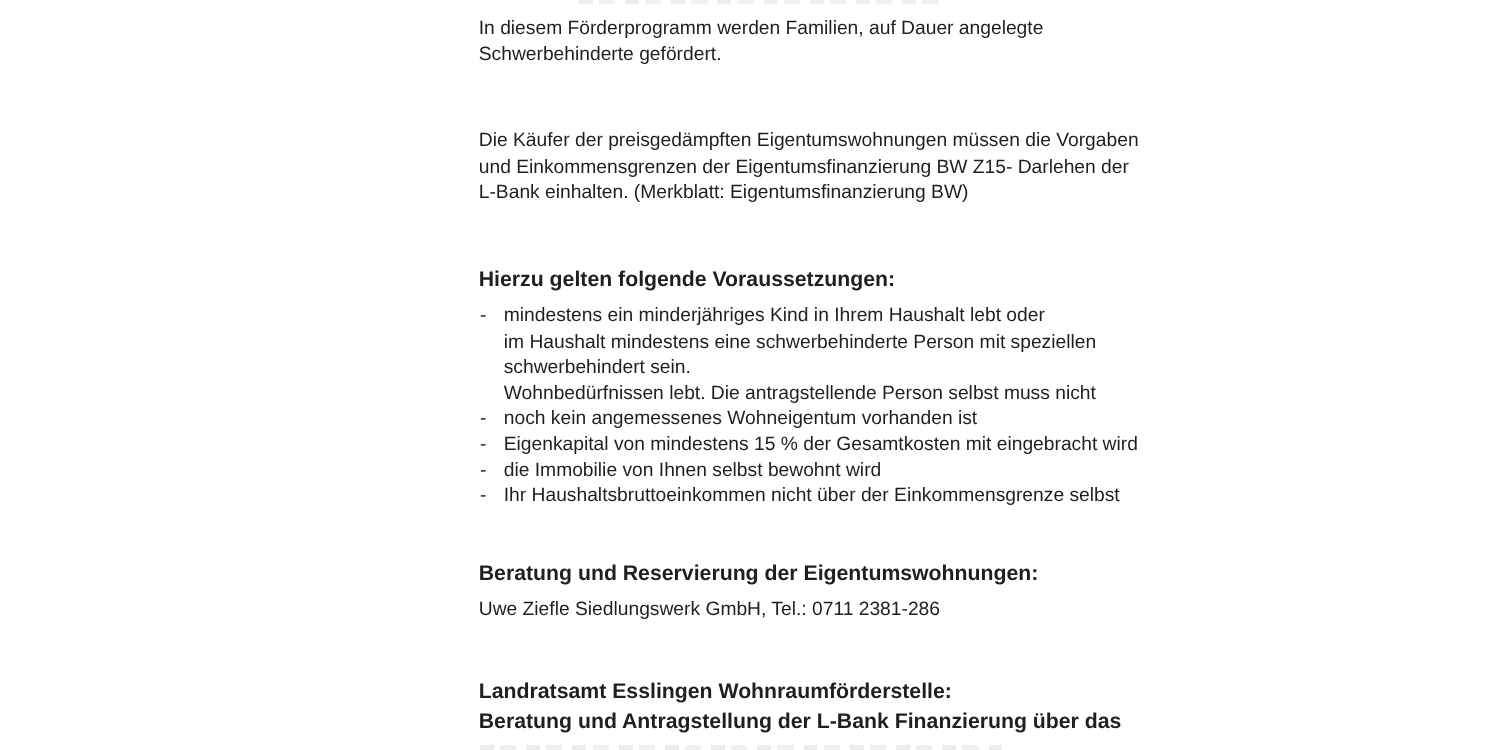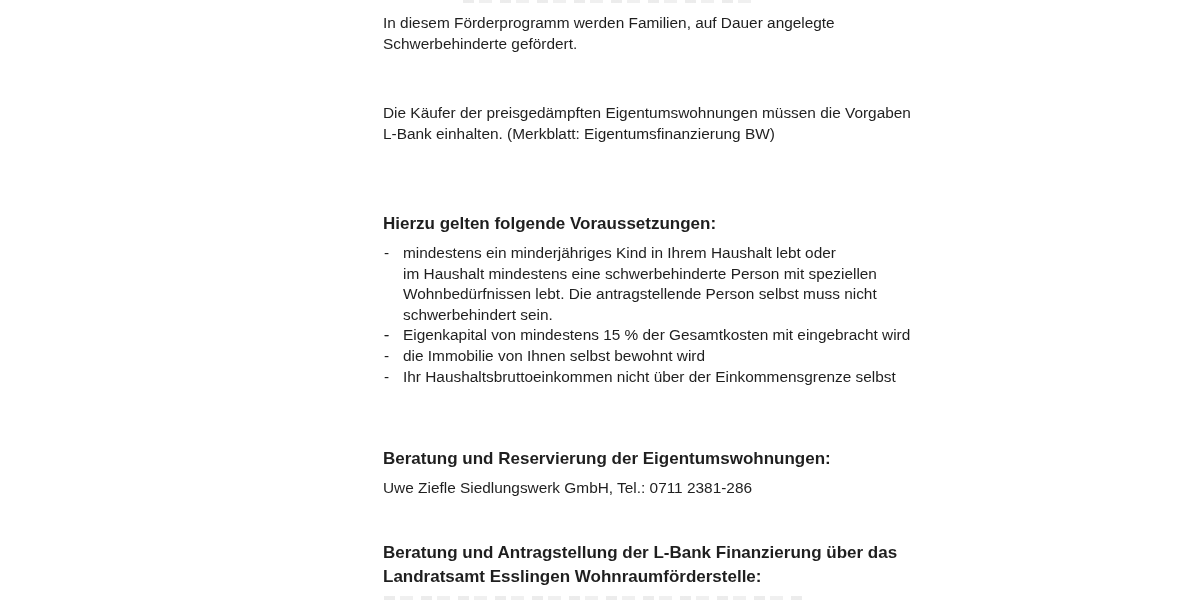--- a/index.html
+++ b/index.html
@@ -61,41 +61,43 @@
 
   <div class="frag frag-top"></div>
 
   <div class="block body-text" style="top:13px">
     <div class="ln">In diesem Förderprogramm werden Familien, auf Dauer angelegte</div>
     <div class="ln">Schwerbehinderte gefördert.</div>
   </div>
 
   <div class="block body-text" style="top:103px">
     <div class="ln">Die Käufer der preisgedämpften Eigentumswohnungen müssen die Vorgaben</div>
+    <div class="ln">und Einkommensgrenzen der Eigentumsfinanzierung BW Z15- Darlehen der</div>
     <div class="ln">L-Bank einhalten. (Merkblatt: Eigentumsfinanzierung BW)</div>
   </div>
 
   <h2 class="block heading" style="top:213px">Hierzu gelten folgende Voraussetzungen:</h2>
 
   <div class="block body-text list" style="top:243px">
     <div class="ln">
       <span class="dash">-</span>
       <span class="li-text">mindestens ein minderjähriges Kind in Ihrem Haushalt lebt oder</span>
     </div>
     <div class="ln">
       <span class="li-text">im Haushalt mindestens eine schwerbehinderte Person mit speziellen</span>
     </div>
     <div class="ln">
+      <span class="li-text">schwerbehindert sein.</span>
+    </div>
+    <div class="ln">
       <span class="li-text">Wohnbedürfnissen lebt. Die antragstellende Person selbst muss nicht</span>
     </div>
     <div class="ln">
-      <span class="li-text">schwerbehindert sein.</span>
-    </div>
-    <div class="ln">
       <span class="dash">-</span>
+      <span class="li-text">noch kein angemessenes Wohneigentum vorhanden ist</span>
     </div>
     <div class="ln">
       <span class="dash">-</span>
       <span class="li-text">Eigenkapital von mindestens 15 % der Gesamtkosten mit eingebracht wird</span>
     </div>
     <div class="ln">
       <span class="dash">-</span>
       <span class="li-text">die Immobilie von Ihnen selbst bewohnt wird</span>
     </div>
     <div class="ln">
@@ -104,19 +106,19 @@
     </div>
   </div>
 
   <h2 class="block heading" style="top:448px">Beratung und Reservierung der Eigentumswohnungen:</h2>
 
   <div class="block body-text" style="top:478px">
     <div class="ln">Uwe Ziefle Siedlungswerk GmbH, Tel.: 0711 2381-286</div>
   </div>
 
   <h2 class="block heading two-line" style="top:541px">
+    <div class="ln">Landratsamt Esslingen Wohnraumförderstelle:</div>
     <div class="ln">Beratung und Antragstellung der L-Bank Finanzierung über das</div>
-    <div class="ln">Landratsamt Esslingen Wohnraumförderstelle:</div>
   </h2>
 
   <div class="frag frag-bottom"></div>
 
 </div>
 
 </body></html>

